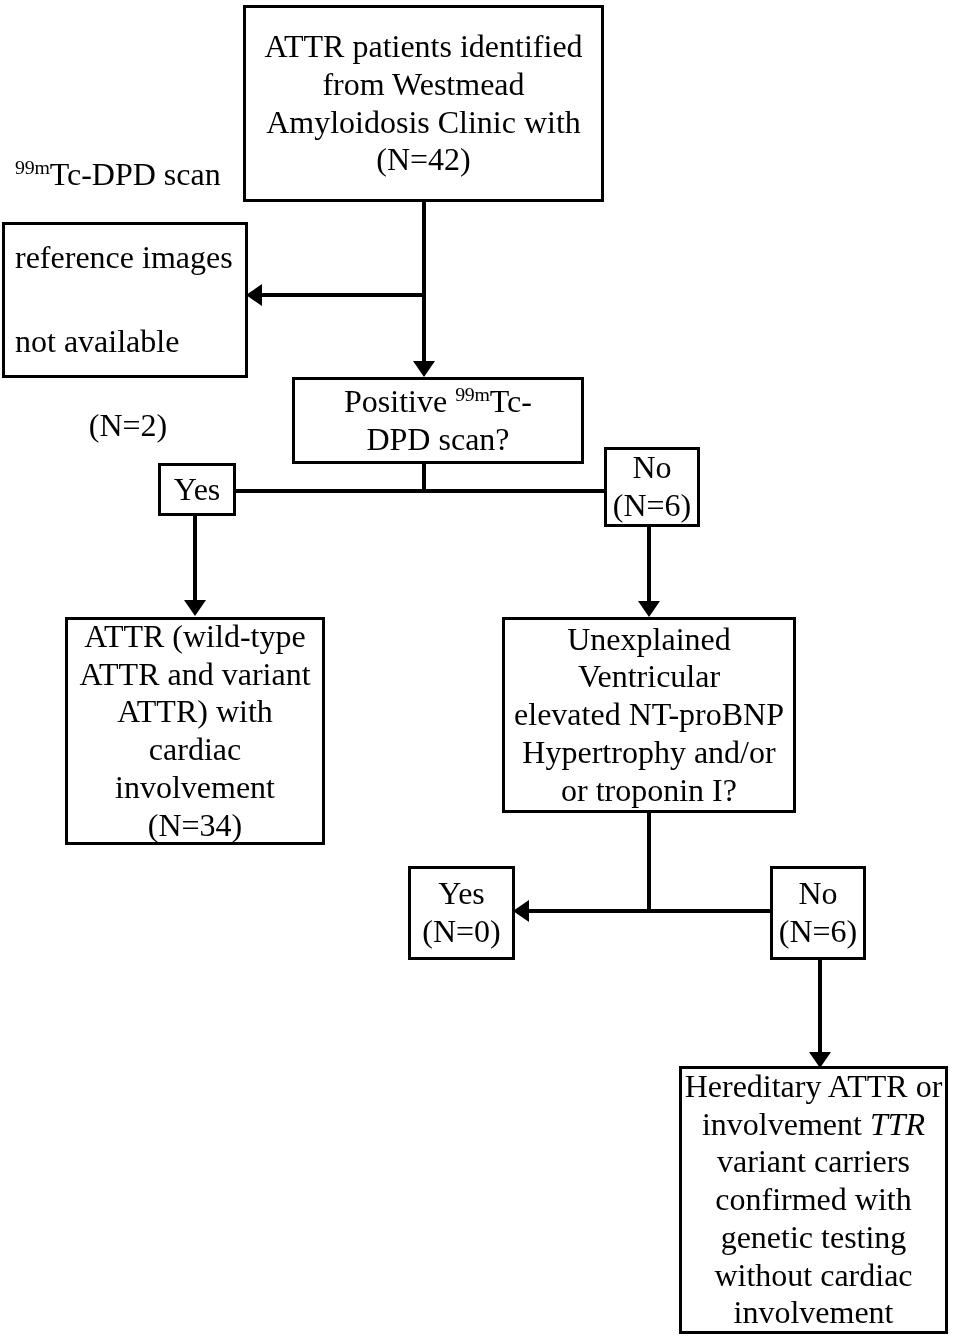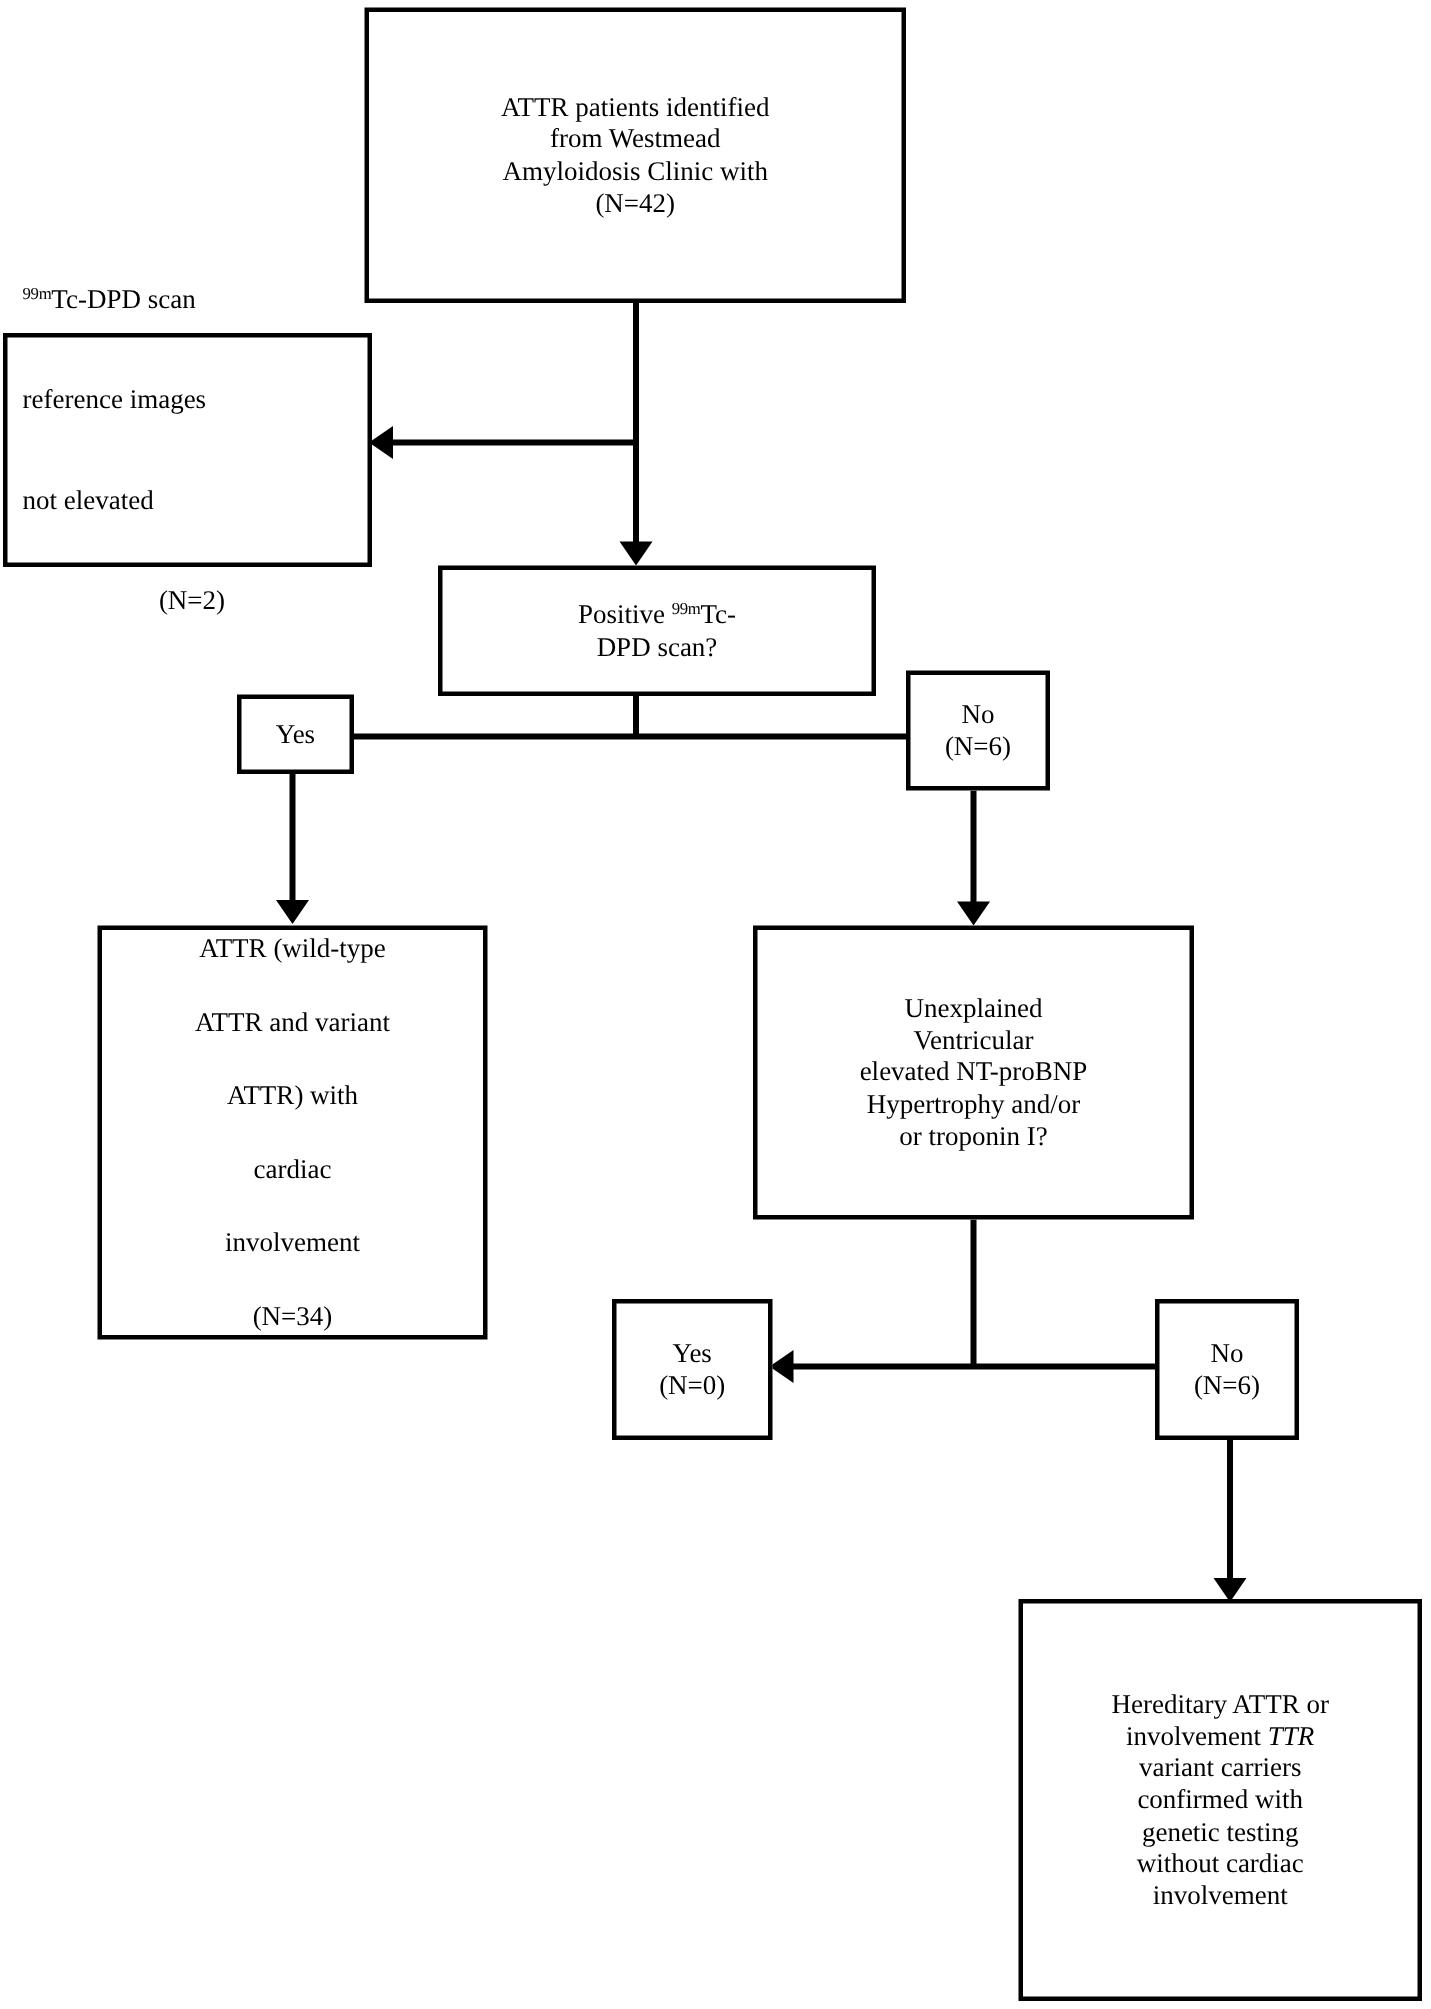--- a/index.html
+++ b/index.html
@@ -20,21 +20,21 @@
     position: absolute;
     border: 3px solid #000000;
     background: #ffffff;
     box-sizing: border-box;
     display: flex;
     flex-direction: column;
     align-items: center;
     justify-content: center;
     text-align: center;
     line-height: 1.18;
-    font-size: 18px;
+    font-size: 32px;
     padding: 2px 4px;
     z-index: 3;
   }
   .box .ln {
     display: block;
     white-space: nowrap;
   }
   .box.leftalign {
     align-items: flex-start;
     text-align: left;
@@ -118,39 +118,39 @@
   <div class="box" style="left:243px; top:5px; width:361px; height:197px;">
     <span class="ln">ATTR patients identified</span>
     <span class="ln">from Westmead</span>
     <span class="ln">Amyloidosis Clinic with</span>
     <span class="ln">(N=42)</span>
   </div>
 
   <div class="box leftalign" style="left:2px; top:222px; width:246px; height:156px;gap:46px;">
     <span class="ln"><sup>99m</sup><span>Tc-DPD scan</span></span>
     <span class="ln">reference images</span>
-    <span class="ln">not elevated</span>
+    <span class="ln">not available</span>
     <span class="ln ctr">(N=2)</span>
   </div>
 
   <div class="box" style="left:292px; top:377px; width:292px; height:87px;">
     <span class="ln"><span>Positive </span><sup>99m</sup><span>Tc-</span></span>
     <span class="ln">DPD scan?</span>
   </div>
 
   <div class="box" style="left:158px; top:463px; width:78px; height:53px;">
     <span class="ln">Yes</span>
   </div>
 
   <div class="box" style="left:604px; top:447px; width:96px; height:80px;">
     <span class="ln">No</span>
     <span class="ln">(N=6)</span>
   </div>
 
-  <div class="box" style="left:65px; top:617px; width:260px; height:276px;justify-content:space-between;">
+  <div class="box" style="left:65px; top:617px; width:260px; height:228px;">
     <span class="ln">ATTR (wild-type</span>
     <span class="ln">ATTR and variant</span>
     <span class="ln">ATTR) with</span>
     <span class="ln">cardiac</span>
     <span class="ln">involvement</span>
     <span class="ln">(N=34)</span>
   </div>
 
   <div class="box" style="left:502px; top:617px; width:294px; height:196px;">
     <span class="ln">Unexplained</span>

